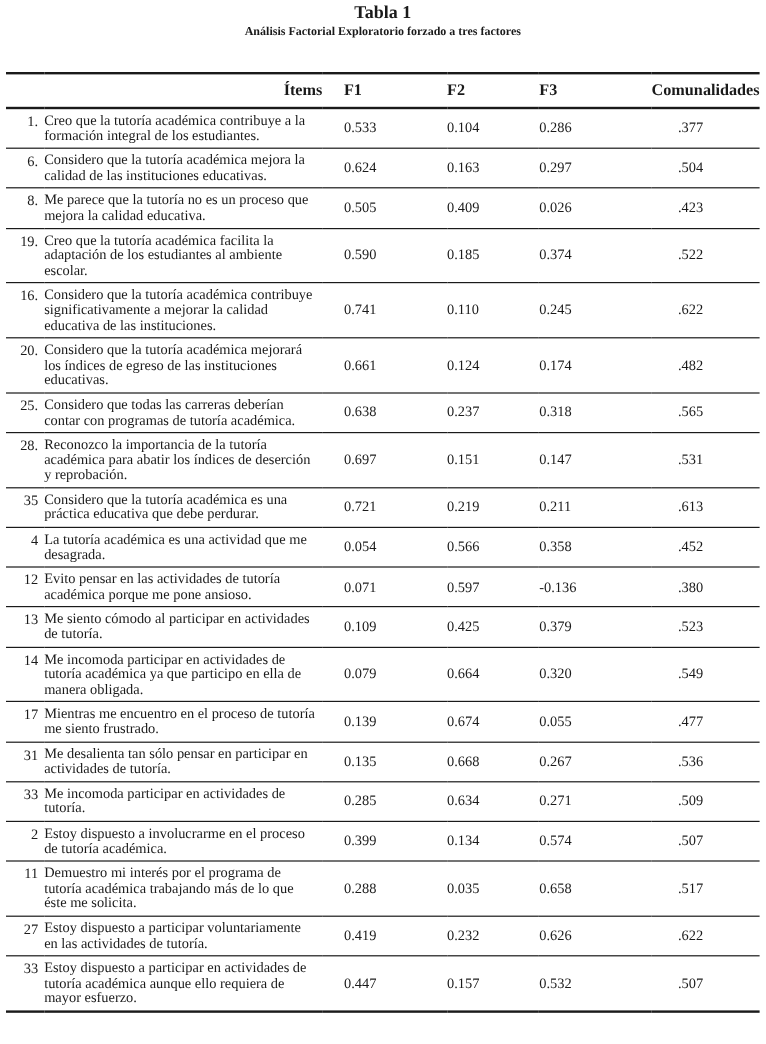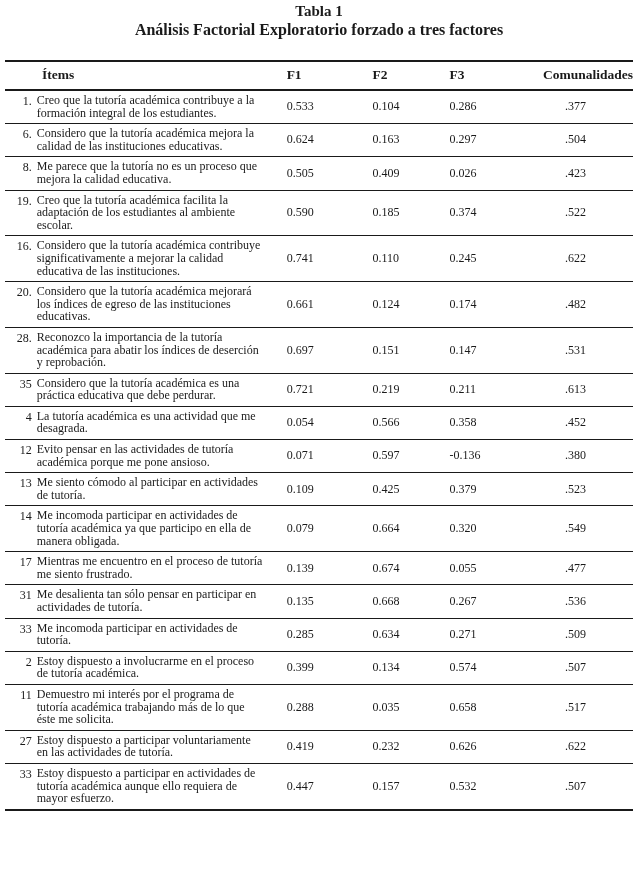--- a/index.html
+++ b/index.html
@@ -7,42 +7,42 @@
     width: 638px; height: 870px; overflow: hidden;
     font-family: "DejaVu Serif", "Liberation Serif", serif;
     color: #1a1a1a;
     position: relative;
   }
   .caption {
     position: absolute; left: 0; width: 638px; text-align: center;
     font-family: "Liberation Serif", serif; font-weight: bold;
   }
   .cap-num { top: 3px; font-size: 15px; }
-  .cap-title { top: 21px; font-size: 16px; }
+  .cap-title { top: 21px; font-size: 10px; }
   table {
     position: absolute; left: 5px; top: 60px; width: 628px;
     border-collapse: collapse;
     font-family: "Liberation Serif", serif;
     font-size: 12px; line-height: 12.6px;
   }
   thead tr { border-top: 2.5px solid #1a1a1a; border-bottom: 2px solid #1a1a1a; }
   thead th {
     font-weight: bold; font-size: 13.5px; height: 27px; padding: 0;
     text-align: left; vertical-align: middle;
   }
   tbody tr { border-bottom: 1.6px solid #1a1a1a; }
   tbody tr:last-child { border-bottom: 2.5px solid #1a1a1a; }
   td { padding: 3px 0 4px 0; vertical-align: middle; }
   .c-num { width: 28px; text-align: right; padding-right: 5px; vertical-align: top; padding-top: 4px; }
   .c-item { width: 240px; padding-right: 6px; }
   .c-f1 { width: 92px; padding-left: 18px; }
   .c-f2 { width: 82px; }
   .c-f3 { width: 100px; }
   .c-com { padding-left: 22px; }
-  th.h-item { padding-left: 37px; }
+  th.h-item { padding-left: 37px; text-align: right; }
   th.h-f1 { padding-left: 18px; }
   th.h-com { text-align: left; font-family: Liberation Serif, serif; }
 </style>
 </head>
 <body>
 
 <div class="caption cap-num">Tabla 1</div>
 <div class="caption cap-title">Análisis Factorial Exploratorio forzado a tres factores</div>
 
 <table>
@@ -98,20 +98,28 @@
       </tr>
       <tr>
         <td class="c-num">20.</td>
         <td class="c-item">Considero que la tutoría académica mejorará los índices de egreso de las instituciones educativas.</td>
         <td class="c-f1">0.661</td>
         <td class="c-f2">0.124</td>
         <td class="c-f3">0.174</td>
         <td class="c-com">.482</td>
       </tr>
       <tr>
+        <td class="c-num">25.</td>
+        <td class="c-item">Considero que todas las carreras deberían contar con programas de tutoría académica.</td>
+        <td class="c-f1">0.638</td>
+        <td class="c-f2">0.237</td>
+        <td class="c-f3">0.318</td>
+        <td class="c-com">.565</td>
+      </tr>
+      <tr>
         <td class="c-num">28.</td>
         <td class="c-item">Reconozco la importancia de la tutoría académica para abatir los índices de deserción y reprobación.</td>
         <td class="c-f1">0.697</td>
         <td class="c-f2">0.151</td>
         <td class="c-f3">0.147</td>
         <td class="c-com">.531</td>
       </tr>
       <tr>
         <td class="c-num">35</td>
         <td class="c-item">Considero que la tutoría académica es una práctica educativa que debe perdurar.</td>

